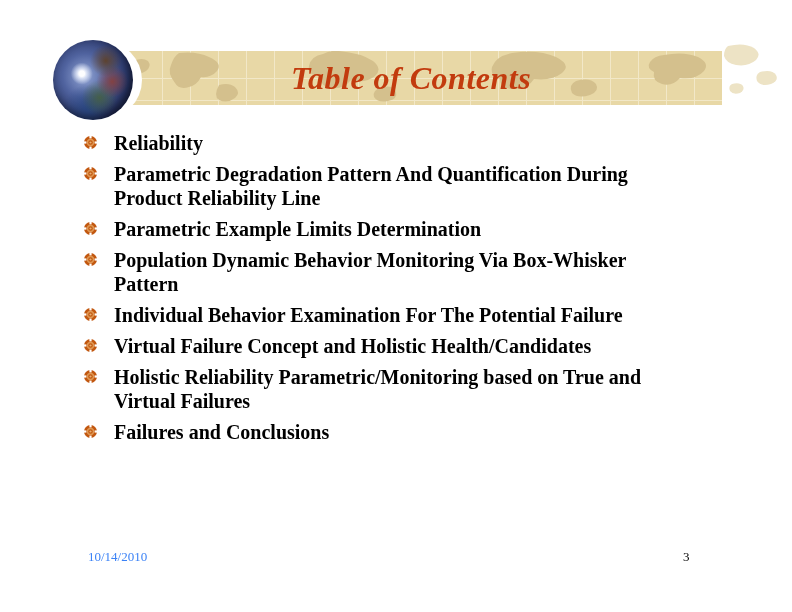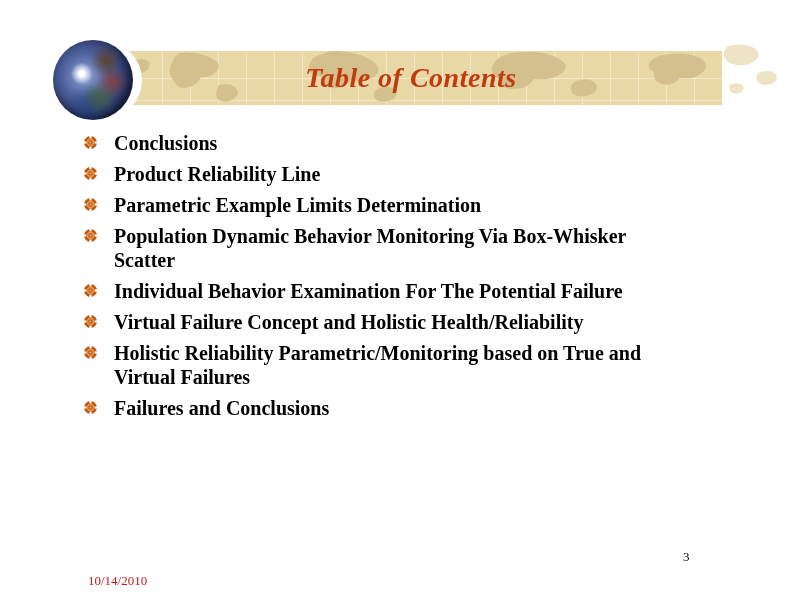--- a/index.html
+++ b/index.html
@@ -14,21 +14,21 @@
     background-image:
       repeating-linear-gradient(to right, transparent 0 27px, #F2E8C8 27px 28px),
       repeating-linear-gradient(to bottom, transparent 0 21px, #F2E8C8 21px 22px);
     background-position:11px 0, 0 6px;
   }
   .band .map{position:absolute;left:0;top:0;width:100%;height:100%;}
   .map-outside{position:absolute;left:720px;top:44px;width:70px;height:60px;}
   .title{
     position:absolute;left:0;top:4px;width:100%;height:46px;line-height:46px;
     text-align:center;padding-right:24px;box-sizing:border-box;
-    font-size:28px;font-weight:bold;font-style:italic;color:#C23B0E;
+    font-size:32px;font-weight:bold;font-style:italic;color:#C23B0E;
     letter-spacing:0.5px;white-space:nowrap;
   }
   
   .white-disc{
     position:absolute;left:64px;top:41px;width:78px;height:78px;border-radius:50%;
     background:#ffffff;
   }
   .globe{
     position:absolute;left:53px;top:40px;width:80px;height:80px;border-radius:50%;
     background:
@@ -39,21 +39,21 @@
       radial-gradient(circle at 44% 86%, rgba(40,70,130,0.9), rgba(40,70,130,0) 30%),
       radial-gradient(circle at 40% 45%, #93a6d6 0%, #50639f 34%, #263262 68%, #101730 92%, #090d1c 100%);
     box-shadow:inset -3px -4px 8px rgba(0,0,0,0.45);
   }
   
   .toc{position:absolute;left:84px;top:131px;width:660px;}
   .toc-item{display:flex;align-items:flex-start;margin-bottom:7px;}
   .toc-bullet{flex:0 0 13px;width:13px;height:13px;margin-top:5px;margin-right:17px;}
   .toc-lines{font-size:20px;font-weight:bold;color:#000;line-height:24px;}
   
-  .footer-date{position:absolute;left:88px;top:549px;font-size:13px;color:#b91c1c;margin-top:24px;}
+  .footer-date{position:absolute;left:88px;top:549px;font-size:13px;color:#3b82f6;}
   .page-number{position:absolute;left:683px;top:549px;font-size:13px;color:#000;}
 </style>
 </head>
 <body>
 
 <div class="slide">
 
   <div class="band">
     <svg class="map" viewBox="0 0 598 54" preserveAspectRatio="none">
       <g fill="#D4C08D">
@@ -86,35 +86,36 @@
       <svg class="toc-bullet" viewBox="0 0 13 13">
         <circle cx="6.5" cy="6.5" r="6.5" fill="#C2570F"></circle>
         <circle cx="6.5" cy="6.5" r="3" fill="none" stroke="#E09A55" stroke-width="1.4"></circle>
         <circle cx="6.5" cy="6.5" r="1.1" fill="#E8B070"></circle>
         <rect x="5.4" y="0" width="2.2" height="2.4" fill="#ffffff"></rect>
         <rect x="5.4" y="10.6" width="2.2" height="2.4" fill="#ffffff"></rect>
         <rect x="0" y="5.4" width="2.4" height="2.2" fill="#ffffff"></rect>
         <rect x="10.6" y="5.4" width="2.4" height="2.2" fill="#ffffff"></rect>
       </svg>
       <div class="toc-lines">
-          <div>Conclusions</div>
-        </div>
-    </div>
-
-    <div class="toc-item">
-      <svg class="toc-bullet" viewBox="0 0 13 13">
-        <circle cx="6.5" cy="6.5" r="6.5" fill="#C2570F"></circle>
-        <circle cx="6.5" cy="6.5" r="3" fill="none" stroke="#E09A55" stroke-width="1.4"></circle>
-        <circle cx="6.5" cy="6.5" r="1.1" fill="#E8B070"></circle>
-        <rect x="5.4" y="0" width="2.2" height="2.4" fill="#ffffff"></rect>
-        <rect x="5.4" y="10.6" width="2.2" height="2.4" fill="#ffffff"></rect>
-        <rect x="0" y="5.4" width="2.4" height="2.2" fill="#ffffff"></rect>
-        <rect x="10.6" y="5.4" width="2.4" height="2.2" fill="#ffffff"></rect>
-      </svg>
-      <div class="toc-lines">
+          <div>Reliability</div>
+        </div>
+    </div>
+
+    <div class="toc-item">
+      <svg class="toc-bullet" viewBox="0 0 13 13">
+        <circle cx="6.5" cy="6.5" r="6.5" fill="#C2570F"></circle>
+        <circle cx="6.5" cy="6.5" r="3" fill="none" stroke="#E09A55" stroke-width="1.4"></circle>
+        <circle cx="6.5" cy="6.5" r="1.1" fill="#E8B070"></circle>
+        <rect x="5.4" y="0" width="2.2" height="2.4" fill="#ffffff"></rect>
+        <rect x="5.4" y="10.6" width="2.2" height="2.4" fill="#ffffff"></rect>
+        <rect x="0" y="5.4" width="2.4" height="2.2" fill="#ffffff"></rect>
+        <rect x="10.6" y="5.4" width="2.4" height="2.2" fill="#ffffff"></rect>
+      </svg>
+      <div class="toc-lines">
+          <div>Parametric Degradation Pattern And Quantification During</div>
           <div>Product Reliability Line</div>
         </div>
     </div>
 
     <div class="toc-item">
       <svg class="toc-bullet" viewBox="0 0 13 13">
         <circle cx="6.5" cy="6.5" r="6.5" fill="#C2570F"></circle>
         <circle cx="6.5" cy="6.5" r="3" fill="none" stroke="#E09A55" stroke-width="1.4"></circle>
         <circle cx="6.5" cy="6.5" r="1.1" fill="#E8B070"></circle>
         <rect x="5.4" y="0" width="2.2" height="2.4" fill="#ffffff"></rect>
@@ -132,21 +133,21 @@
         <circle cx="6.5" cy="6.5" r="6.5" fill="#C2570F"></circle>
         <circle cx="6.5" cy="6.5" r="3" fill="none" stroke="#E09A55" stroke-width="1.4"></circle>
         <circle cx="6.5" cy="6.5" r="1.1" fill="#E8B070"></circle>
         <rect x="5.4" y="0" width="2.2" height="2.4" fill="#ffffff"></rect>
         <rect x="5.4" y="10.6" width="2.2" height="2.4" fill="#ffffff"></rect>
         <rect x="0" y="5.4" width="2.4" height="2.2" fill="#ffffff"></rect>
         <rect x="10.6" y="5.4" width="2.4" height="2.2" fill="#ffffff"></rect>
       </svg>
       <div class="toc-lines">
           <div>Population Dynamic Behavior Monitoring Via Box-Whisker</div>
-          <div>Scatter</div>
+          <div>Pattern</div>
         </div>
     </div>
 
     <div class="toc-item">
       <svg class="toc-bullet" viewBox="0 0 13 13">
         <circle cx="6.5" cy="6.5" r="6.5" fill="#C2570F"></circle>
         <circle cx="6.5" cy="6.5" r="3" fill="none" stroke="#E09A55" stroke-width="1.4"></circle>
         <circle cx="6.5" cy="6.5" r="1.1" fill="#E8B070"></circle>
         <rect x="5.4" y="0" width="2.2" height="2.4" fill="#ffffff"></rect>
         <rect x="5.4" y="10.6" width="2.2" height="2.4" fill="#ffffff"></rect>
@@ -162,21 +163,21 @@
       <svg class="toc-bullet" viewBox="0 0 13 13">
         <circle cx="6.5" cy="6.5" r="6.5" fill="#C2570F"></circle>
         <circle cx="6.5" cy="6.5" r="3" fill="none" stroke="#E09A55" stroke-width="1.4"></circle>
         <circle cx="6.5" cy="6.5" r="1.1" fill="#E8B070"></circle>
         <rect x="5.4" y="0" width="2.2" height="2.4" fill="#ffffff"></rect>
         <rect x="5.4" y="10.6" width="2.2" height="2.4" fill="#ffffff"></rect>
         <rect x="0" y="5.4" width="2.4" height="2.2" fill="#ffffff"></rect>
         <rect x="10.6" y="5.4" width="2.4" height="2.2" fill="#ffffff"></rect>
       </svg>
       <div class="toc-lines">
-          <div>Virtual Failure Concept and Holistic Health/Reliability</div>
+          <div>Virtual Failure Concept and Holistic Health/Candidates</div>
         </div>
     </div>
 
     <div class="toc-item">
       <svg class="toc-bullet" viewBox="0 0 13 13">
         <circle cx="6.5" cy="6.5" r="6.5" fill="#C2570F"></circle>
         <circle cx="6.5" cy="6.5" r="3" fill="none" stroke="#E09A55" stroke-width="1.4"></circle>
         <circle cx="6.5" cy="6.5" r="1.1" fill="#E8B070"></circle>
         <rect x="5.4" y="0" width="2.2" height="2.4" fill="#ffffff"></rect>
         <rect x="5.4" y="10.6" width="2.2" height="2.4" fill="#ffffff"></rect>

